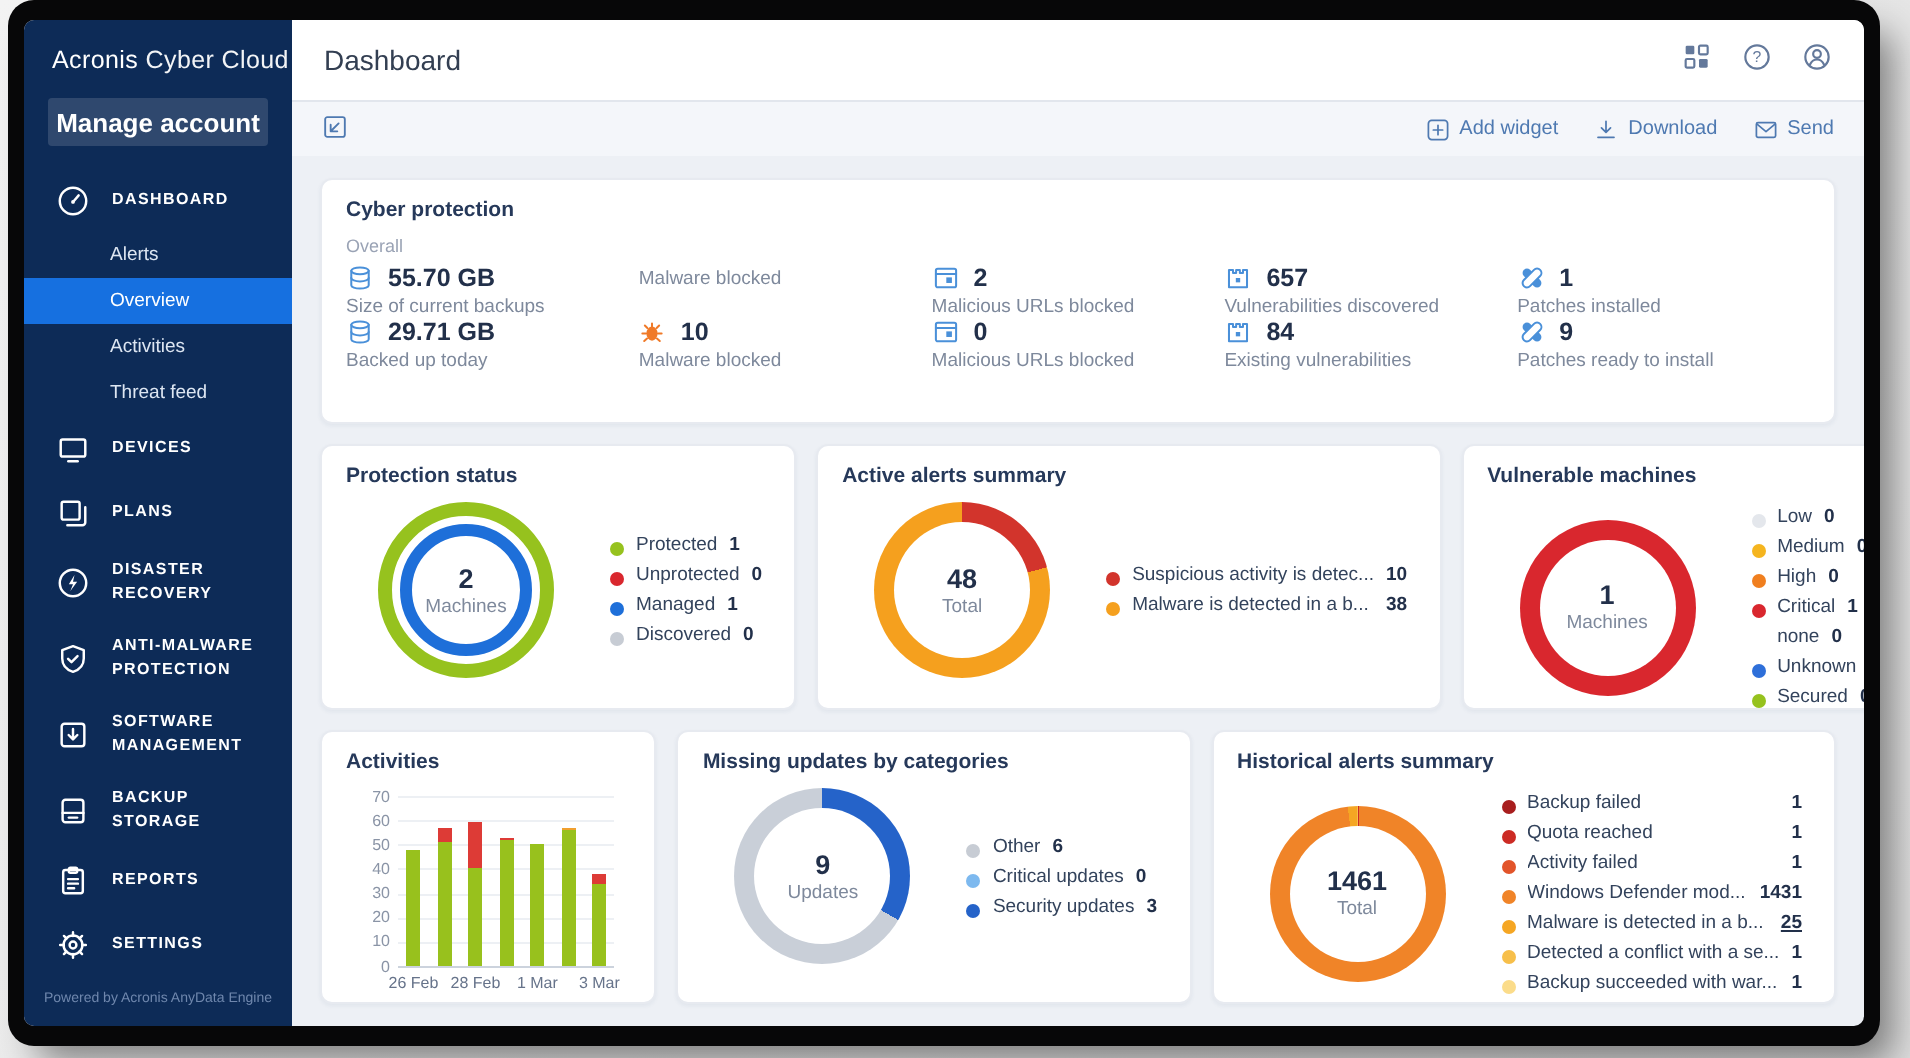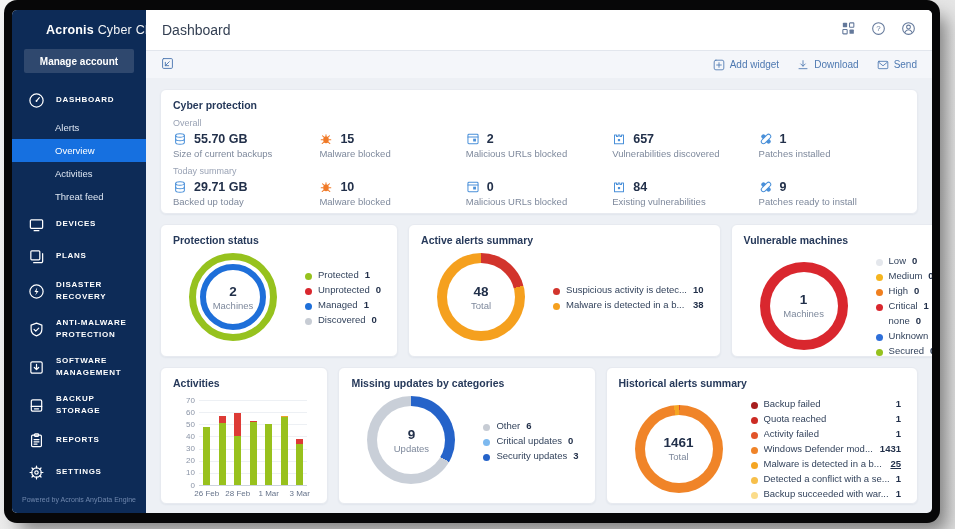--- a/index.html
+++ b/index.html
@@ -9,24 +9,24 @@
   .frame { position:absolute; left:4px; top:0; width:936px; height:523px;
            background:#070708; border-radius:13px;
            box-shadow:10px 12px 18px -4px rgba(0,0,0,.45); }
   .app { position:absolute; left:8px; top:10px; width:920px; height:503px;
          background:#edf0f5; border-radius:5px; overflow:hidden; display:flex; }
 
   
   .sidebar { width:134px; flex:none; background:#0d2b57; color:#fff;
              display:flex; flex-direction:column; overflow:hidden; }
   .logo { padding:13px 14px 9px; font-size:12.5px; letter-spacing:.2px; white-space:nowrap; }
-  .logo .brand { font-weight:bold;margin-left:20px; }
+  .logo .brand { font-weight:normal; }
   .logo .product { font-weight:300; opacity:.95; }
   .manage-btn { margin:3px 12px 11px; height:30px; background:rgba(255,255,255,.14);
-                border:0; border-radius:2px; color:#fff; font-size:10px; font-weight:bold;
+                border:0; border-radius:2px; color:#fff; font-size:13px; font-weight:bold;
                 font-family:inherit; cursor:pointer; }
   nav { flex:1; }
   .nav-item { display:flex; align-items:center; gap:11px; padding:7px 10px 7px 15px; cursor:pointer; }
   .nav-ic { width:18px; height:18px; flex:none; display:flex; align-items:center; justify-content:center; color:#fff; }
   .nav-label { font-size:8px; font-weight:bold; letter-spacing:.7px; line-height:1.5; }
   .nav-sub { padding:6px 10px 6px 43px; font-size:9.5px; color:#dde6f2; cursor:pointer; }
   .nav-sub.active { background:#1670e0; color:#fff; }
   .powered { padding:8px 4px 10px; text-align:center; font-size:7px; color:#6f87ad; }
 
   
@@ -278,29 +278,20 @@
                           <ellipse cx="9" cy="4.4" rx="5.6" ry="2.2"></ellipse>
                           <path d="M3.4 4.4v9.2c0 1.2 2.5 2.2 5.6 2.2s5.6-1 5.6-2.2V4.4"></path>
                           <path d="M3.4 9c0 1.2 2.5 2.2 5.6 2.2s5.6-1 5.6-2.2"></path>
                         </svg>
                       </span>
                       <span class="val">55.70 GB</span>
                     </div>
                     <div class="lbl">Size of current backups</div>
                   </div>
                   <div class="stat">
-                    <div class="v-row">
-                      <span class="s-ic" style="color: rgb(240, 122, 40);">
-                        <svg width="14" height="14" viewBox="0 0 18 18" fill="none" stroke="currentColor" stroke-width="1.3" stroke-linecap="round" stroke-linejoin="round">
-                          <ellipse cx="9" cy="10" rx="3.6" ry="4.6" fill="currentColor" stroke="none"></ellipse>
-                          <path d="M9 5.4V3.6M6 6.4 4.4 4.8M12 6.4l1.6-1.6M5.2 10H2.8M15.2 10h-2.4M5.8 13.2l-1.8 1.6M12.2 13.2l1.8 1.6"></path>
-                        </svg>
-                      </span>
-                      <span class="val">15</span>
-                    </div>
                     <div class="lbl">Malware blocked</div>
                   </div>
                   <div class="stat">
                     <div class="v-row">
                       <span class="s-ic" style="color: rgb(74, 144, 217);">
                         <svg width="14" height="14" viewBox="0 0 18 18" fill="none" stroke="currentColor" stroke-width="1.3" stroke-linecap="round" stroke-linejoin="round">
                           <rect x="2.5" y="3" width="13" height="12" rx="1.2"></rect>
                           <path d="M2.5 6.4h13"></path>
                           <rect x="9.2" y="8.6" width="3.6" height="3.6" fill="currentColor" stroke="none"></rect>
                         </svg>
@@ -333,21 +324,20 @@
                               <rect x="1.6" y="6.2" width="14.8" height="5.6" rx="2.8" fill="#fff" stroke="currentColor" stroke-width="1.3"></rect>
                             </g>
                           </g>
                         </svg>
                       </span>
                       <span class="val">1</span>
                     </div>
                     <div class="lbl">Patches installed</div>
                   </div>
                 </div>
-                <div class="cp-label">Today summary</div>
                 <div class="cp-grid">
                   <div class="stat">
                     <div class="v-row">
                       <span class="s-ic" style="color: rgb(74, 144, 217);">
                         <svg width="14" height="14" viewBox="0 0 18 18" fill="none" stroke="currentColor" stroke-width="1.3" stroke-linecap="round" stroke-linejoin="round">
                           <ellipse cx="9" cy="4.4" rx="5.6" ry="2.2"></ellipse>
                           <path d="M3.4 4.4v9.2c0 1.2 2.5 2.2 5.6 2.2s5.6-1 5.6-2.2V4.4"></path>
                           <path d="M3.4 9c0 1.2 2.5 2.2 5.6 2.2s5.6-1 5.6-2.2"></path>
                         </svg>
                       </span>

